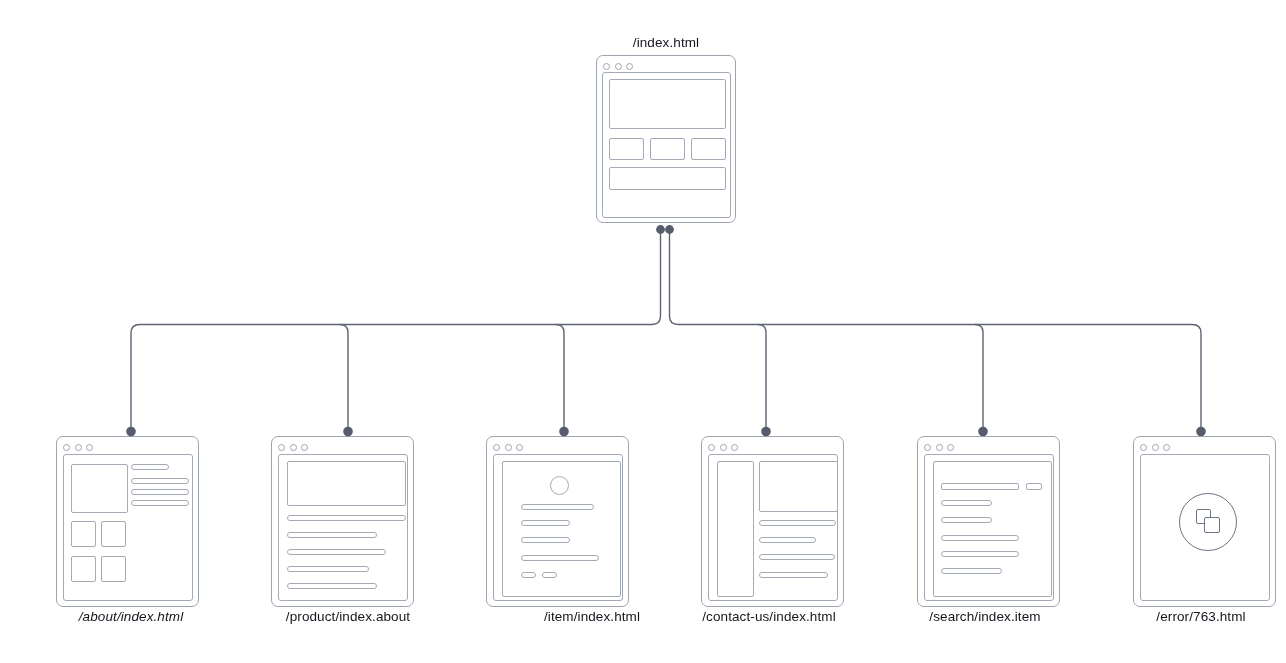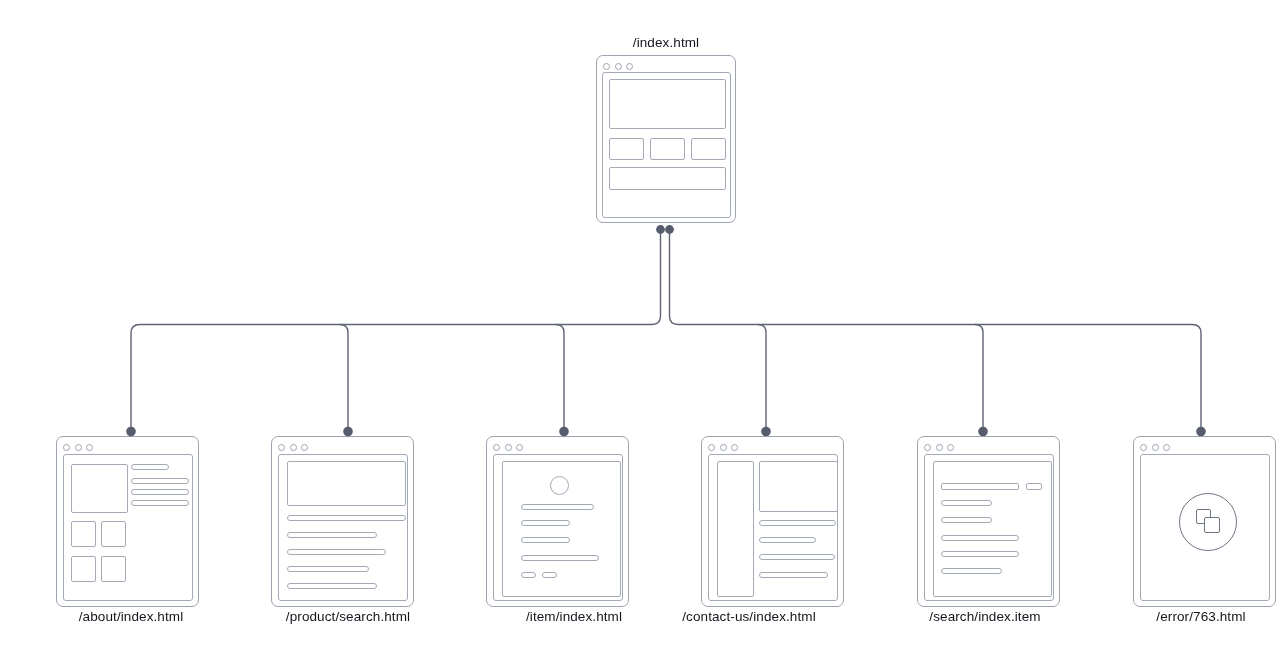--- a/index.html
+++ b/index.html
@@ -88,75 +88,75 @@
       <div class="bar" style="left:67px; top:9px;  width:38px;"></div>
       <div class="bar" style="left:67px; top:23px; width:58px;"></div>
       <div class="bar" style="left:67px; top:34px; width:58px;"></div>
       <div class="bar" style="left:67px; top:45px; width:58px;"></div>
       <div class="box" style="left:7px;  top:66px;  width:25px; height:26px;"></div>
       <div class="box" style="left:37px; top:66px;  width:25px; height:26px;"></div>
       <div class="box" style="left:7px;  top:101px; width:25px; height:26px;"></div>
       <div class="box" style="left:37px; top:101px; width:25px; height:26px;"></div>
     </div>
   </div>
-  <div class="lbl bottom" style="left:107px;">/about/index.html</div>
+  <div class="lbl bottom" style="left:107px;font-style:italic;">/about/index.html</div>
 
   <div class="node" style="left:247px; top:436px;">
     <div class="tl">
       <i></i>
         <i></i>
         <i></i>
     </div>
     <div class="frame">
       <div class="box" style="left:8px; top:6px; width:119px; height:45px;"></div>
       <div class="bar" style="left:8px; top:60px;  width:119px;"></div>
       <div class="bar" style="left:8px; top:77px;  width:90px;"></div>
       <div class="bar" style="left:8px; top:94px;  width:99px;"></div>
       <div class="bar" style="left:8px; top:111px; width:82px;"></div>
       <div class="bar" style="left:8px; top:128px; width:90px;"></div>
     </div>
   </div>
-  <div class="lbl bottom" style="left:324px;">/product/search.html</div>
+  <div class="lbl bottom" style="left:324px;">/product/index.about</div>
 
   <div class="node" style="left:462px; top:436px;">
     <div class="tl">
       <i></i>
         <i></i>
         <i></i>
     </div>
     <div class="frame">
       <div class="box" style="left:8px; top:6px; width:119px; height:136px;">
         <div class="circ" style="left:47px; top:14px; width:19px; height:19px;"></div>
         <div class="bar" style="left:18px; top:42px; width:73px;"></div>
         <div class="bar" style="left:18px; top:58px; width:49px;"></div>
         <div class="bar" style="left:18px; top:75px; width:49px;"></div>
         <div class="bar" style="left:18px; top:93px; width:78px;"></div>
         <div class="bar" style="left:18px; top:110px; width:15px; height:5.5px;"></div>
         <div class="bar" style="left:39px; top:110px; width:15px; height:5.5px;"></div>
       </div>
     </div>
   </div>
-  <div class="lbl bottom" style="left:550px;">/item/index.html</div>
+  <div class="lbl bottom" style="left:568px;">/item/index.html</div>
 
   <div class="node" style="left:677px; top:436px;">
     <div class="tl">
       <i></i>
         <i></i>
         <i></i>
     </div>
     <div class="frame">
       <div class="box" style="left:8px; top:6px; width:37px; height:136px;"></div>
       <div class="box" style="left:50px; top:6px; width:79px; height:51px;"></div>
       <div class="bar" style="left:50px; top:65px;  width:77px;"></div>
       <div class="bar" style="left:50px; top:82px;  width:57px;"></div>
       <div class="bar" style="left:50px; top:99px;  width:76px;"></div>
       <div class="bar" style="left:50px; top:117px; width:69px;"></div>
     </div>
   </div>
-  <div class="lbl bottom" style="left:725px;">/contact-us/index.html</div>
+  <div class="lbl bottom" style="left:745px;">/contact-us/index.html</div>
 
   <div class="node" style="left:893px; top:436px;">
     <div class="tl">
       <i></i>
         <i></i>
         <i></i>
     </div>
     <div class="frame">
       <div class="box" style="left:8px; top:6px; width:119px; height:136px;">
         <div class="bar" style="left:7px;  top:21px; width:78px; height:7px; border-radius:2px;"></div>

